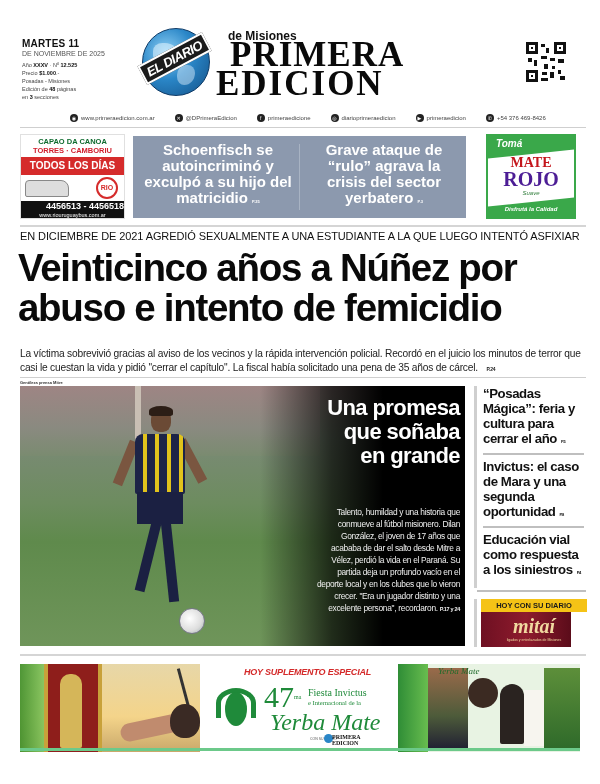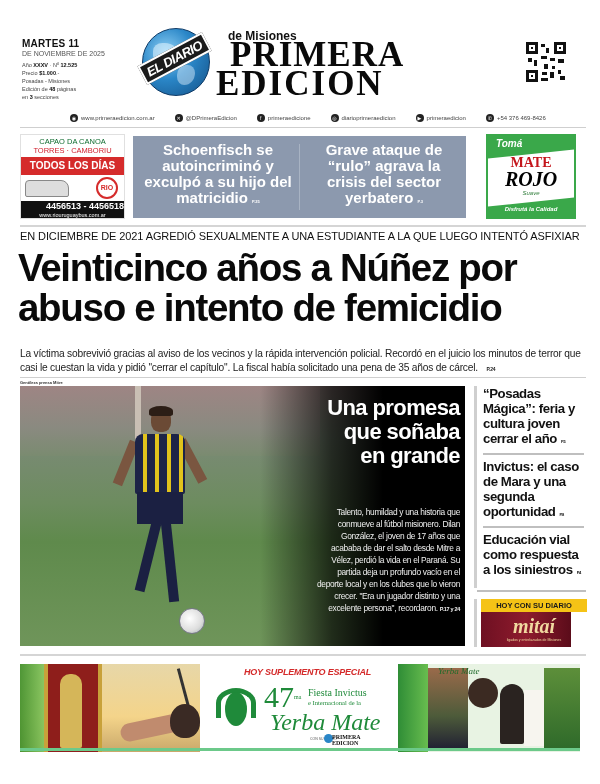--- a/index.html
+++ b/index.html
@@ -38,41 +38,41 @@
   .qr .finder::after { content: ""; position: absolute; left: 2px; top: 2px; width: 2px; height: 2px; background: #111; }
 
   .social-bar { position: absolute; left: 70px; top: 112px; width: 520px; height: 12px; display: flex; align-items: center; gap: 0; }
   .social-item { display: flex; align-items: center; font-size: 6px; color: #444; margin-right: 20px; white-space: nowrap; }
   .social-icon { width: 8px; height: 8px; border-radius: 50%; background: #222; color: #fff; font-size: 5px;
            display: inline-flex; align-items: center; justify-content: center; margin-right: 3px; }
   .rule { position: absolute; height: 1px; background: #cfcfcf; }
 
   
   .ad-bus { position: absolute; left: 20px; top: 134px; width: 105px; height: 85px; background: #f4f4f4; overflow: hidden; border: 1px solid #e0e0e0; }
-  .ad-bus .hdr { height: 22px; background: #fff; text-align: center; font-weight: normal; font-size: 7.5px; line-height: 9px; padding-top: 2px; }
+  .ad-bus .hdr { height: 22px; background: #fff; text-align: center; font-weight: bold; font-size: 7.5px; line-height: 9px; padding-top: 2px; }
   .ad-bus .hdr .l1 { color: #0e6b2f; }
   .ad-bus .hdr .l2 { color: #d0202e; }
   .ad-bus .red { height: 18px; background: #d52b2b; color: #fff; font-weight: bold; font-size: 10px; text-align: center; line-height: 18px; }
   .ad-bus .mid { height: 26px; background: #fff; position: relative; }
   .ad-bus .bus { position: absolute; left: 4px; top: 5px; width: 44px; height: 17px; background: #ddd; border-radius: 4px 8px 2px 2px; border: 1px solid #888; }
   .ad-bus .rio { position: absolute; right: 6px; top: 2px; width: 22px; height: 22px; border-radius: 50%; border: 2px solid #d52b2b; color: #d52b2b; font-weight: bold; font-size: 7px; text-align: center; line-height: 18px; background: #fff; }
   .ad-bus .bottom { height: 19px; background: #111; color: #fff; text-align: center; }
   .ad-bus .phones { font-weight: bold; font-size: 9px; line-height: 11px; text-align: right; }
   .ad-bus .web { font-size: 5.5px; line-height: 7px; }
 
   .teaser-box { position: absolute; left: 133px; top: 136px; width: 333px; height: 82px; background: #8c99ae; }
   .teaser { position: absolute; top: 6px; width: 150px; color: #fff; font-weight: bold; font-size: 15px; line-height: 16px; text-align: center; }
   .teaser .pg { font-size: 4px; vertical-align: baseline; }
   .teaser-div { position: absolute; left: 166px; top: 8px; width: 1px; height: 66px; background: #a8b3c3; }
 
   .ad-mate { position: absolute; left: 486px; top: 134px; width: 90px; height: 85px; background: #3aa84a; overflow: hidden; }
   .ad-mate .toma { position: absolute; left: 10px; top: 4px; color: #fff; font-style: italic; font-weight: bold; font-size: 10px; }
   .ad-mate .banner { position: absolute; left: 2px; top: 20px; width: 86px; height: 48px; background: #fff; transform: skewY(-6deg); }
   .ad-mate .brand1 { position: absolute; left: 0; top: 22px; width: 90px; text-align: center; color: #c4161c; font-family: "Liberation Serif", serif; font-weight: bold; font-size: 14px; line-height: 14px; }
-  .ad-mate .brand2 { position: absolute; left: 0; top: 35px; width: 90px; text-align: center; color: #000000; font-family: "Liberation Serif", serif; font-weight: bold; font-size: 20px; line-height: 20px; font-style: italic; }
+  .ad-mate .brand2 { position: absolute; left: 0; top: 35px; width: 90px; text-align: center; color: #4c1d95; font-family: "Liberation Serif", serif; font-weight: bold; font-size: 20px; line-height: 20px; }
   .ad-mate .suave { position: absolute; left: 0; top: 56px; width: 90px; text-align: center; color: #2f7d3a; font-style: italic; font-size: 6px; }
   .ad-mate .disfruta { position: absolute; left: 0; top: 72px; width: 90px; text-align: center; color: #fff; font-style: italic; font-weight: bold; font-size: 6px; }
 
   
   .kicker { position: absolute; left: 20px; top: 230px; width: 570px; font-size: 11px; color: #111; letter-spacing: -0.1px; white-space: nowrap; }
   .headline { position: absolute; left: 18px; top: 248px; width: 575px; font-weight: bold; font-size: 38.5px; line-height: 40px; letter-spacing: -1.3px; color: #0a0a0a; }
   .summary { position: absolute; left: 20px; top: 347px; width: 570px; font-size: 10.2px; line-height: 14px; color: #222; letter-spacing: -0.2px; }
   .summary .pg { font-size: 5px; font-weight: bold; margin-left: 6px; }
 
   .photo-credit { position: absolute; left: 20px; top: 380px; font-size: 4px; color: #333; font-weight: bold; }
@@ -300,21 +300,21 @@
   <div class="dark"></div>
   <div class="photo-headline">Una promesa que soñaba en grande</div>
   <div class="photo-text">
     <span>Talento, humildad y una historia que conmueve al fútbol misionero.  Dilan González, el joven de 17 años que acababa de dar el salto desde Mitre a Vélez, perdió la vida en el Paraná. Su partida deja un profundo vacío en el deporte local y en los clubes que lo vieron crecer. "Era un jugador distinto y una excelente persona", recordaron.</span>
     <span class="pg">P.17 y 24</span>
   </div>
 </div>
 
 <div class="side-col">
   <div class="side-item">
-    <span>“Posadas Mágica”: feria y cultura joven cerrar el año</span><span class="pg">P.5</span>
+    <span>“Posadas Mágica”: feria y cultura para cerrar el año</span><span class="pg">P.5</span>
   </div>
   <div class="side-item">
     <span>Invictus: el caso de Mara y una segunda oportunidad</span><span class="pg">P.8</span>
   </div>
   <div class="side-item last">
     <span>Educación vial como respuesta a los siniestros</span><span class="pg">P.4</span>
   </div>
 </div>
 <div class="rule" style="left:477px;top:590px;width:109px;height:2px;background:#bfbfbf;"></div>
 

